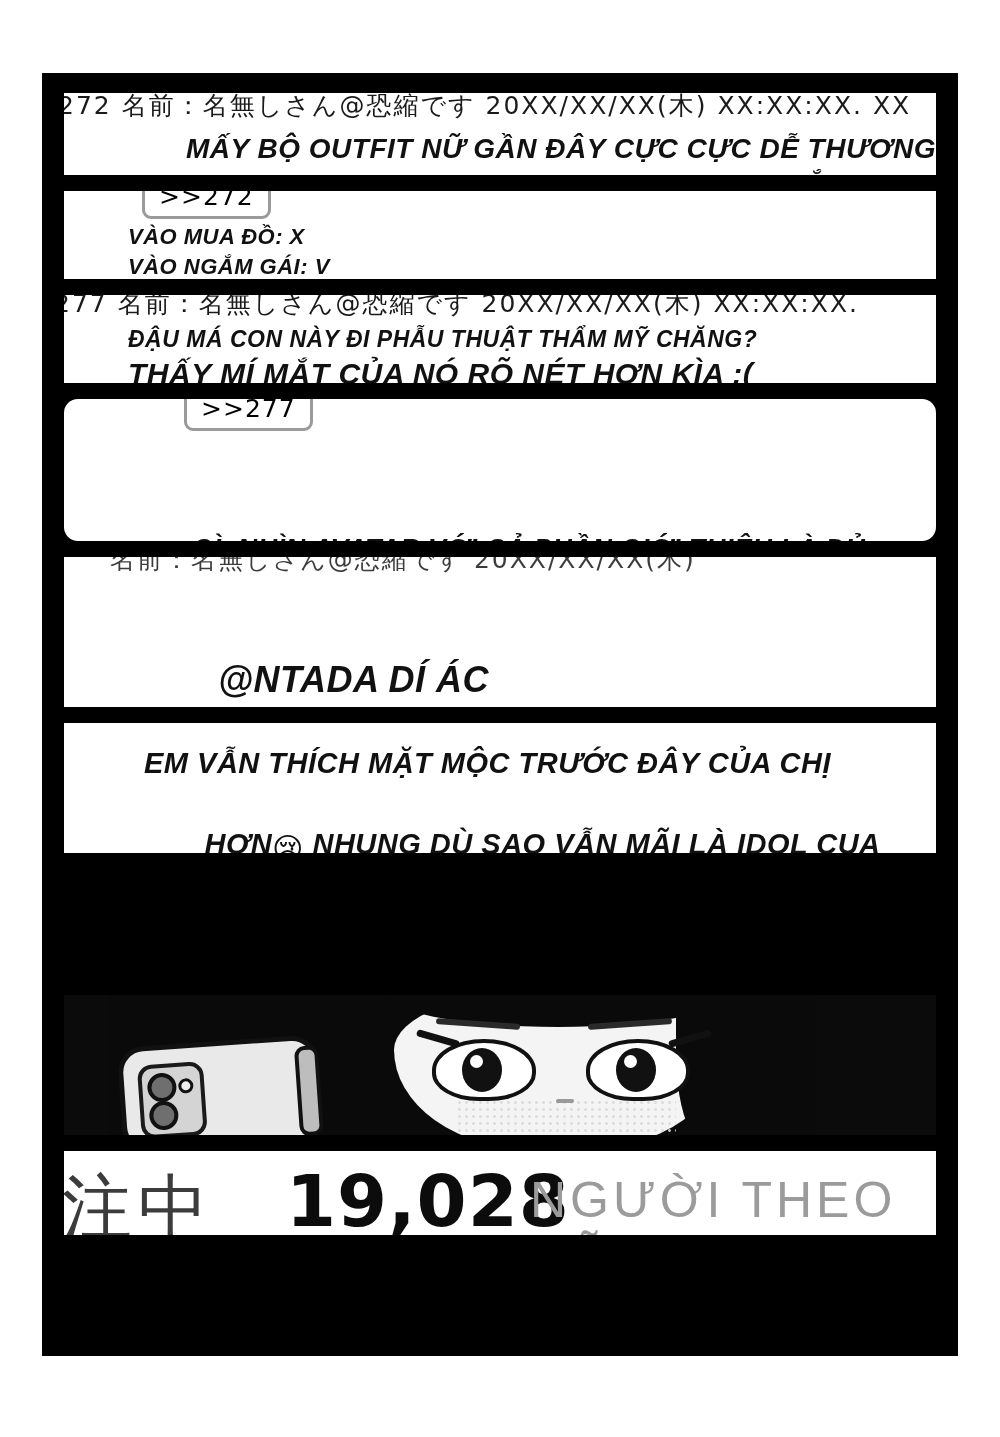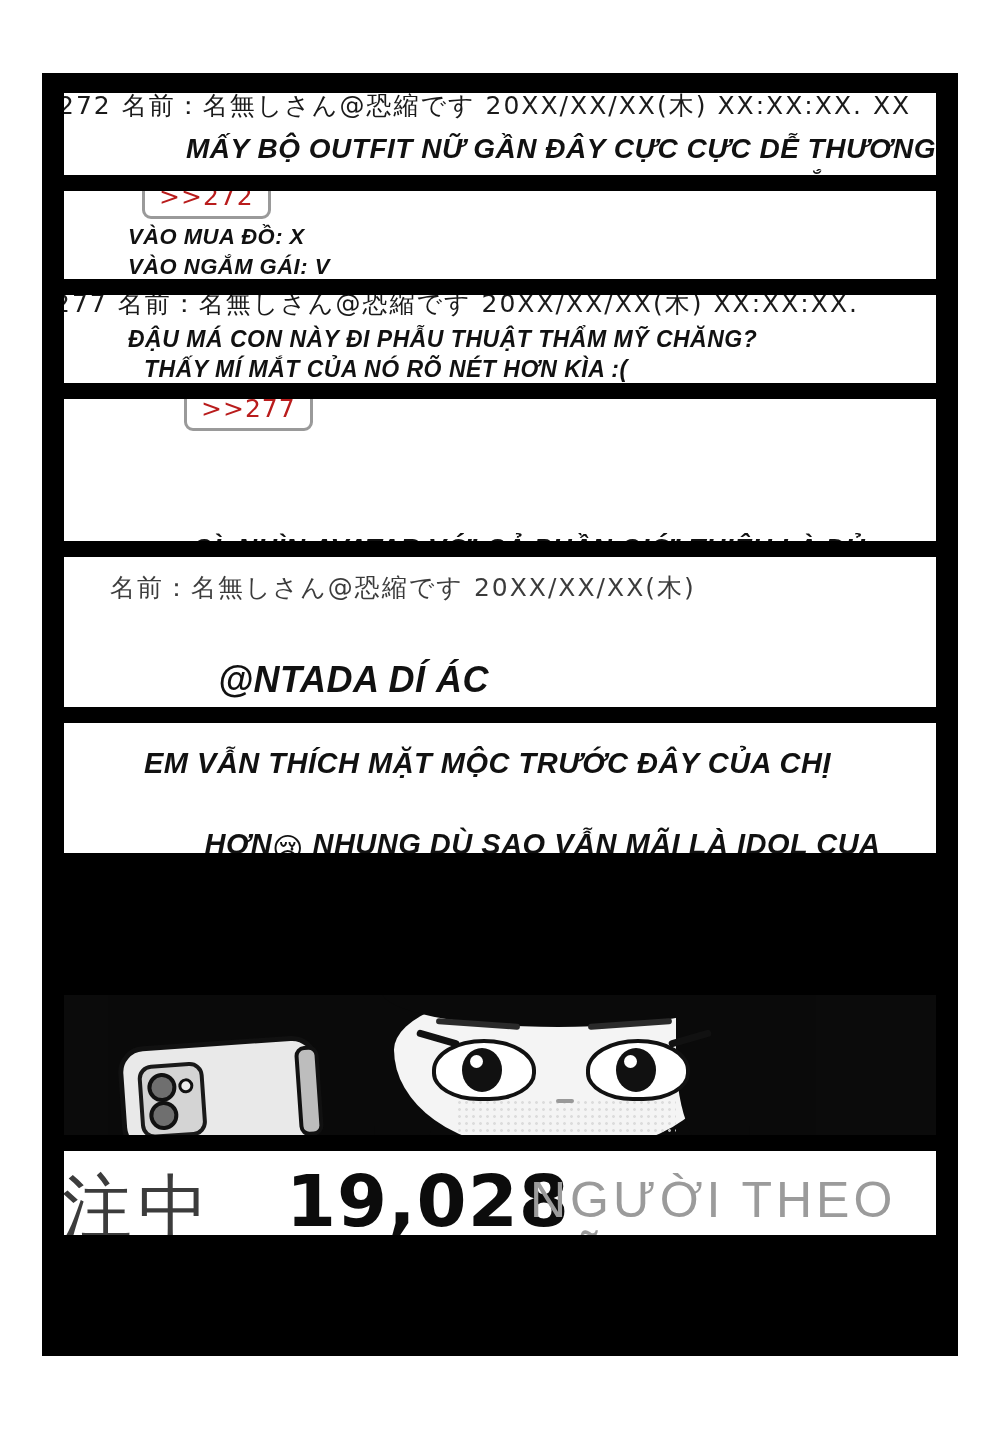--- a/index.html
+++ b/index.html
@@ -62,52 +62,52 @@
   }
 
   
   .quote-box {
     display: inline-block;
     border: 3px solid #9a9a9a;
     border-radius: 9px;
     padding: 2px 14px 5px 14px;
     font-family: "DejaVu Sans", sans-serif;
     font-size: 25px;
-    color: #b91c1c;
+    color: #000000;
     letter-spacing: 1px;
     background: #ffffff;
   }
 
   
   #strip-1 { top: 20px;  height: 82px; text-align: right; }
   #strip-2 { top: 118px; height: 88px; }
   #strip-3 { top: 222px; height: 88px; }
-  #strip-4 { top: 326px; height: 142px; }
+  #strip-4 { top: 326px; height: 142px; border-radius: 14px; }
   #strip-5 { top: 484px; height: 150px; }
   #strip-6 { top: 650px; height: 130px; padding-left: 32px; }
   #strip-7 { top: 796px; height: 110px; }
   #strip-8 { top: 922px; height: 140px; }
   #strip-9 { top: 1078px; height: 84px; }
 
   .s1-hdr { position: absolute; left: -6px; top: -4px; }
   .s1-line { position: absolute; left: 72px; top: 38px; font-size: 28px; }
 
   .s2-quote { position: absolute; left: 78px; top: -14px; }
   .s2-l1 { position: absolute; left: 64px; top: 32px; font-size: 22px; }
   .s2-l2 { position: absolute; left: 64px; top: 62px; font-size: 22px; }
 
   .s3-hdr { position: absolute; left: -10px; top: -8px; }
   .s3-l1 { position: absolute; left: 64px; top: 30px; font-size: 23px; }
-  .s3-l2 { position: absolute; left: 80px; top: 60px; font-size: 23px; }
+  .s3-l2 { position: absolute; left: 64px; top: 60px; font-size: 30px; }
 
   .s4-quote { position: absolute; left: 120px; top: -10px; }
   .s4-l1 { position: absolute; left: 64px; top: 62px; font-size: 27px; }
   .s4-l2 { position: absolute; left: 64px; top: 98px; font-size: 27px; }
 
-  .s5-hdr { position: absolute; left: 46px; top: -14px; opacity: 0.85; margin-top: 28px; }
+  .s5-hdr { position: absolute; left: 46px; top: -14px; opacity: 0.85; }
   .s5-l1 { position: absolute; left: 70px; top: 54px; font-size: 36px; }
 
   .s6-l1 { position: absolute; left: 80px; top: 22px; font-size: 29px; }
   .s6-l2 { position: absolute; left: 72px; top: 66px; font-size: 29px; }
 
   .s7-l1 { position: absolute; left: 64px; top: 14px; font-size: 26px; }
   .s7-l2 { position: absolute; left: 64px; top: 52px; font-size: 26px; }
 
   
   #strip-8 { background: #ffffff; }

